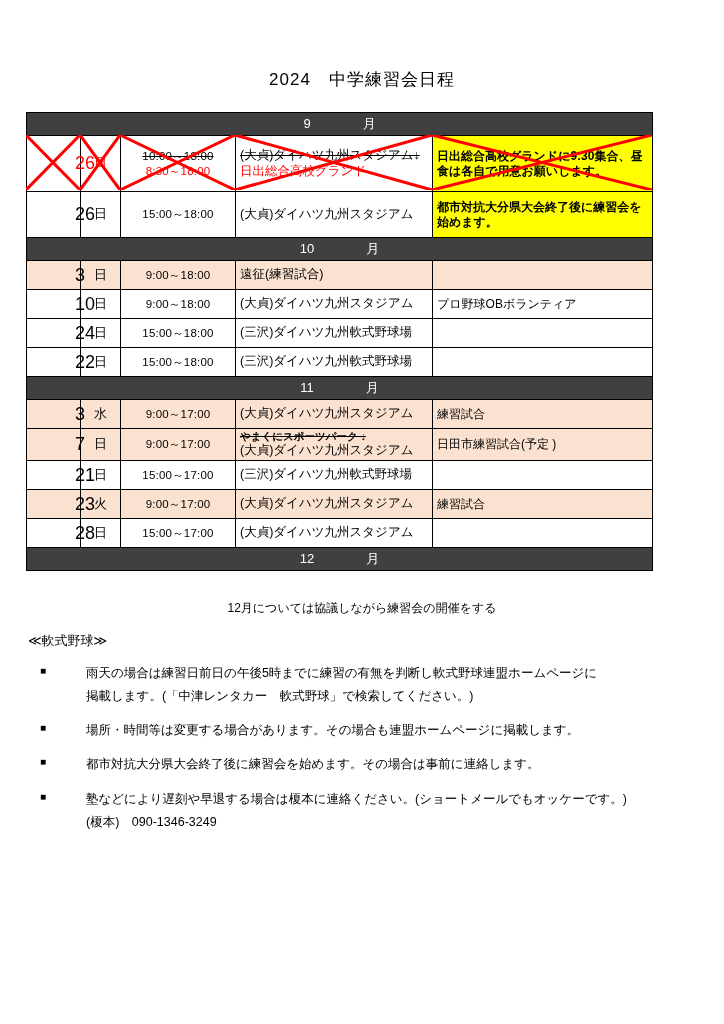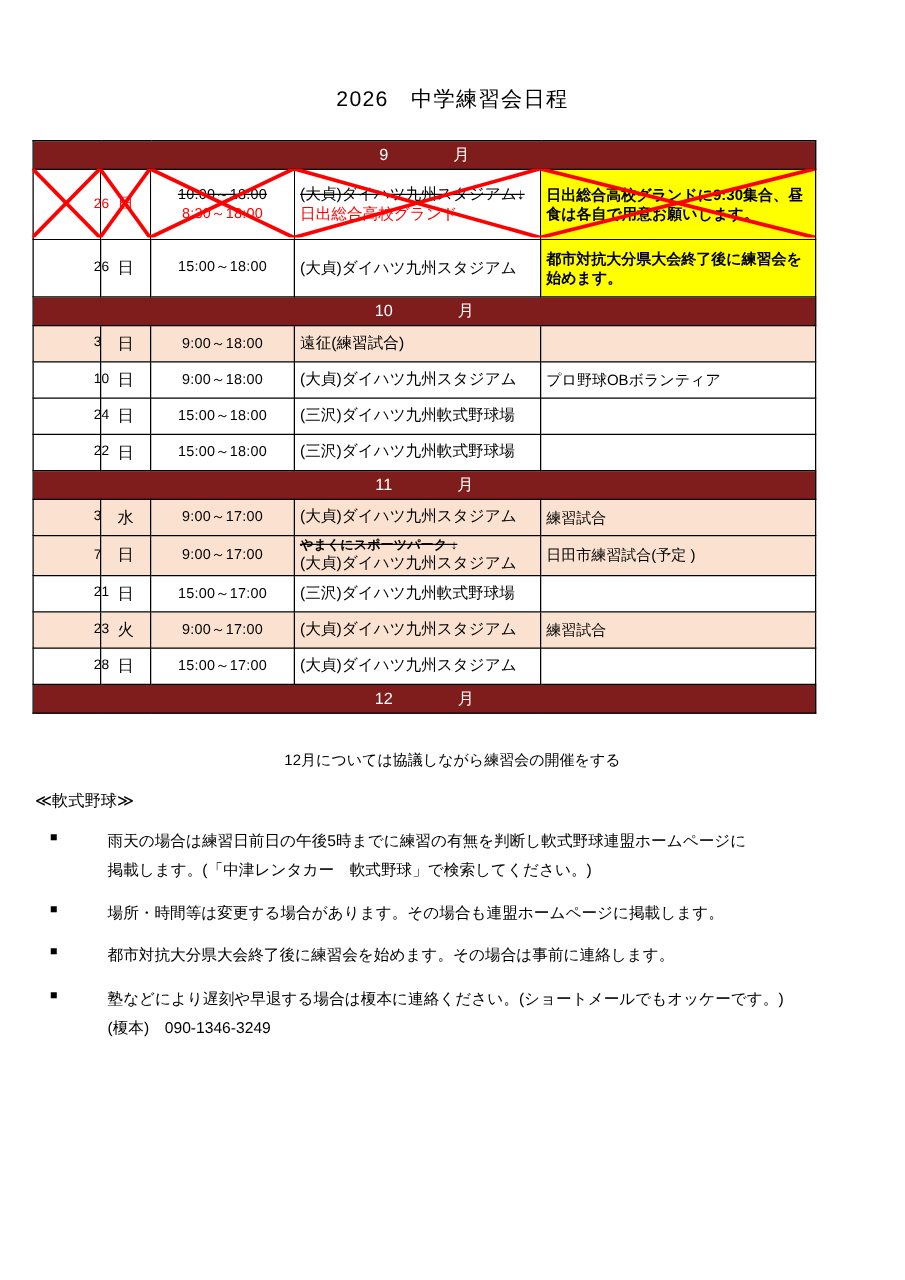--- a/index.html
+++ b/index.html
@@ -56,37 +56,37 @@
   }
 
   
   col.c-date  { width: 54px; }
   col.c-day   { width: 40px; }
   col.c-time  { width: 115px; }
   col.c-place { width: 197px; }
   col.c-note  { width: 220px; }
 
   .month-head td {
-    background: #7f1d1d;
+    background: #404040;
     color: #ffffff;
     height: 22px;
     border-left: 1px solid #000000;
     border-right: 1px solid #000000;
     text-align: center;
     font-size: 13px;
     letter-spacing: 0px;
   }
   .month-head .mh-inner {
     display: block;
     text-align: center;
     white-space: pre;
     padding-left: 0px;
   }
 
-  td.date  { text-align: center; font-size: 11px; padding-left: 48px; }
+  td.date  { text-align: center; font-size: 18px; padding-left: 48px; }
   td.day   { text-align: center; font-size: 13px; }
   td.time  { text-align: center; font-size: 11.5px; letter-spacing: 0.2px; }
   td.place { text-align: left; padding-left: 4px; font-size: 12.5px; }
   td.note  { text-align: left; padding-left: 4px; font-size: 12px; }
 
   tr.shaded td { background: #fbe2d0; }
   tr.plain  td { background: #ffffff; }
 
   td.yellow {
     background: #ffff00 !important;
@@ -160,21 +160,21 @@
     line-height: 1.85;
     font-size: 12.5px;
     margin-left: 28px;
   }
 </style>
 </head>
 <body>
 
 <div class="page">
 
-  <div class="doc-title">2026　中学練習会日程</div>
+  <div class="doc-title">2024　中学練習会日程</div>
 
   <table class="sched-table">
     <colgroup>
       <col class="c-date">
         <col class="c-day">
         <col class="c-time">
         <col class="c-place">
         <col class="c-note">
     </colgroup>
     <tbody>

